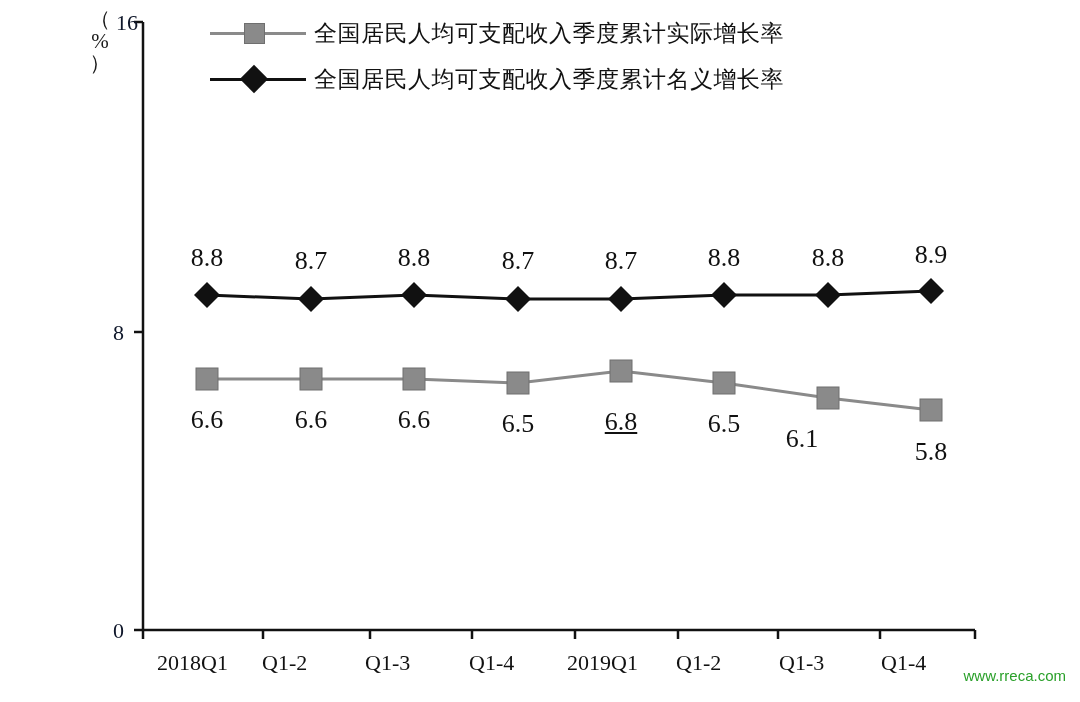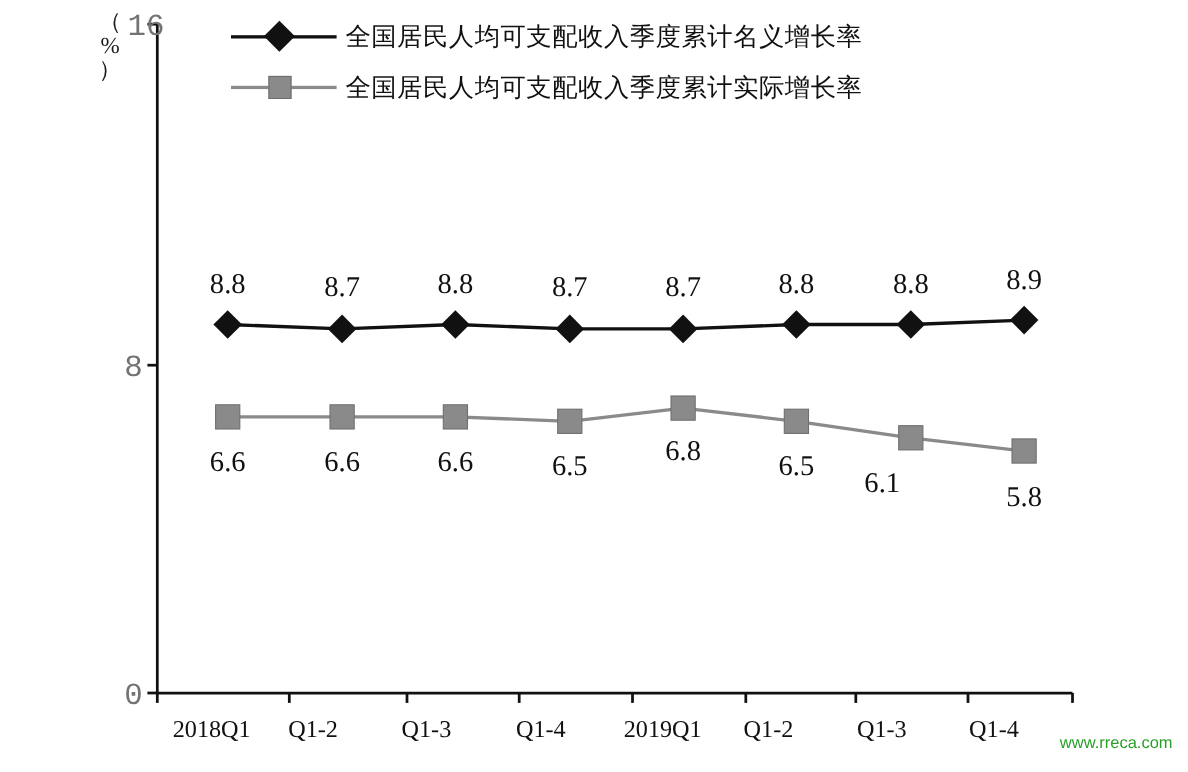--- a/index.html
+++ b/index.html
@@ -85,23 +85,23 @@
   .legend-label {
     font-size: 23px;
     color: #111111;
     font-family: "Liberation Sans", sans-serif;
     white-space: nowrap;
     padding-left: 8px;
     letter-spacing: 0.5px;
   }
   .y-tick-label {
     position: absolute;
-    font-size: 28px;
-    color: #737373;
-    font-family: Liberation Mono, monospace;
+    font-size: 22px;
+    color: #0f172a;
+    font-family: Liberation Serif, serif;
   }
   .x-tick-label {
     position: absolute;
     font-size: 22px;
     color: #111111;
     text-align: left;
     font-family: "Liberation Serif", serif;
     white-space: nowrap;
   }
   .pt-label {
@@ -126,33 +126,33 @@
 
 <div id="chart-root">
 
   <div class="axis-unit">
     <span class="paren">（</span>
     <span class="paren">%</span>
     <span class="paren">）</span>
   </div>
 
   <div class="legend">
+    <div class="legend-row">
+      <div class="legend-marker-wrap">
+        <div class="legend-line real"></div>
+        <div class="legend-square"></div>
+      </div>
+      <div class="legend-label">全国居民人均可支配收入季度累计实际增长率</div>
+    </div>
     <div class="legend-row">
       <div class="legend-marker-wrap">
         <div class="legend-line nominal"></div>
         <div class="legend-diamond"></div>
       </div>
       <div class="legend-label">全国居民人均可支配收入季度累计名义增长率</div>
-    </div>
-    <div class="legend-row">
-      <div class="legend-marker-wrap">
-        <div class="legend-line real"></div>
-        <div class="legend-square"></div>
-      </div>
-      <div class="legend-label">全国居民人均可支配收入季度累计实际增长率</div>
     </div>
   </div>
 
   <svg class="chart-svg" width="1080" height="702">
 
     <line x1="143" y1="22" x2="143" y2="630" stroke="#111111" stroke-width="2.5"></line>
     <line x1="143" y1="630" x2="975" y2="630" stroke="#111111" stroke-width="2.5"></line>
 
     <line x1="134" y1="22" x2="143" y2="22" stroke="#111111" stroke-width="2.5"></line>
     <line x1="134" y1="332" x2="143" y2="332" stroke="#111111" stroke-width="2.5"></line>
@@ -214,19 +214,19 @@
   <div class="pt-label" style="left:483px; top:246px;">8.7</div>
   <div class="pt-label" style="left:586px; top:246px;">8.7</div>
   <div class="pt-label" style="left:689px; top:243px;">8.8</div>
   <div class="pt-label" style="left:793px; top:243px;">8.8</div>
   <div class="pt-label" style="left:896px; top:240px;text-align:center;">8.9</div>
 
   <div class="pt-label" style="left:172px; top:405px;">6.6</div>
   <div class="pt-label" style="left:276px; top:405px;">6.6</div>
   <div class="pt-label" style="left:379px; top:405px;">6.6</div>
   <div class="pt-label" style="left:483px; top:409px;">6.5</div>
-  <div class="pt-label" style="left:586px; top:395px;">6.8</div>
+  <div class="pt-label" style="left:586px; top:407px;text-decoration:underline;">6.8</div>
   <div class="pt-label" style="left:689px; top:409px;">6.5</div>
   <div class="pt-label" style="left:767px; top:424px;font-family:Liberation Serif, serif;">6.1</div>
   <div class="pt-label" style="left:896px; top:437px;">5.8</div>
 
   <div class="watermark">www.rreca.com</div>
 </div>
 
 </body></html>

